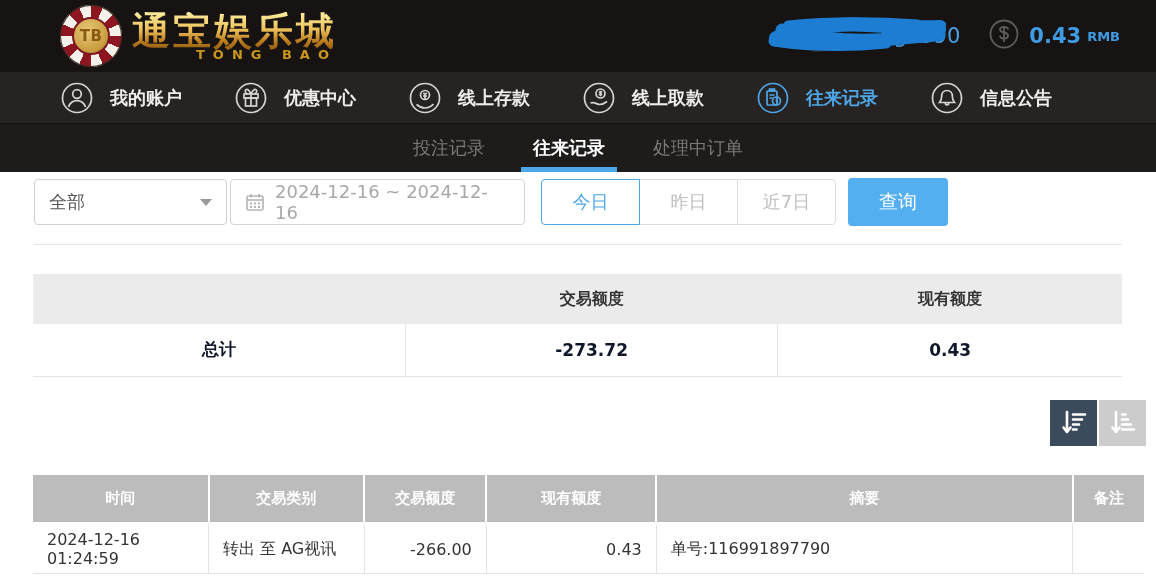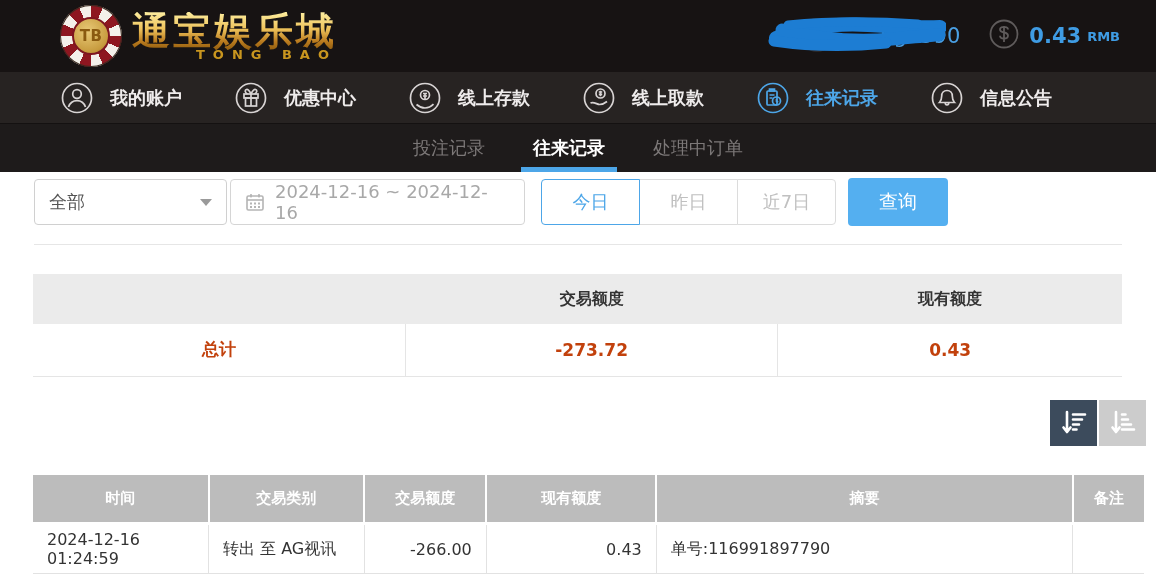--- a/index.html
+++ b/index.html
@@ -80,21 +80,21 @@
 
   .separator { height:1px; background:#e6e6e6; margin:26px 34px 0 34px; }
 
   
   .summary-table { width:1089px; margin:29px 0 0 33px; border-collapse:collapse;
     table-layout:fixed; }
   .summary-table col:nth-child(1){ width:34.2%; } .summary-table col:nth-child(2){ width:34.2%; }
   .summary-table thead td { background:#ebebeb; height:50px; text-align:center;
     font-size:16px; font-weight:600; color:#333; }
   .summary-table tbody td { height:52px; text-align:center; font-size:17px;
-    font-weight:bold; color:#c2410c; border-bottom:1px solid #e5e5e5; }
+    font-weight:bold; color:#0f172a; border-bottom:1px solid #e5e5e5; }
   .summary-table tbody td + td { border-left:1px solid #e5e5e5; }
 
   
   .sort-row { display:flex; justify-content:flex-end; margin:23px 10px 0 0; gap:2px; }
   .sort-btn { width:47px; height:46px; border:none; display:flex; align-items:center;
     justify-content:center; cursor:pointer; color:#fff; }
   .sort-btn.desc { background:#3c4b5c; }
   .sort-btn.asc  { background:#cccccc; }
 
   

